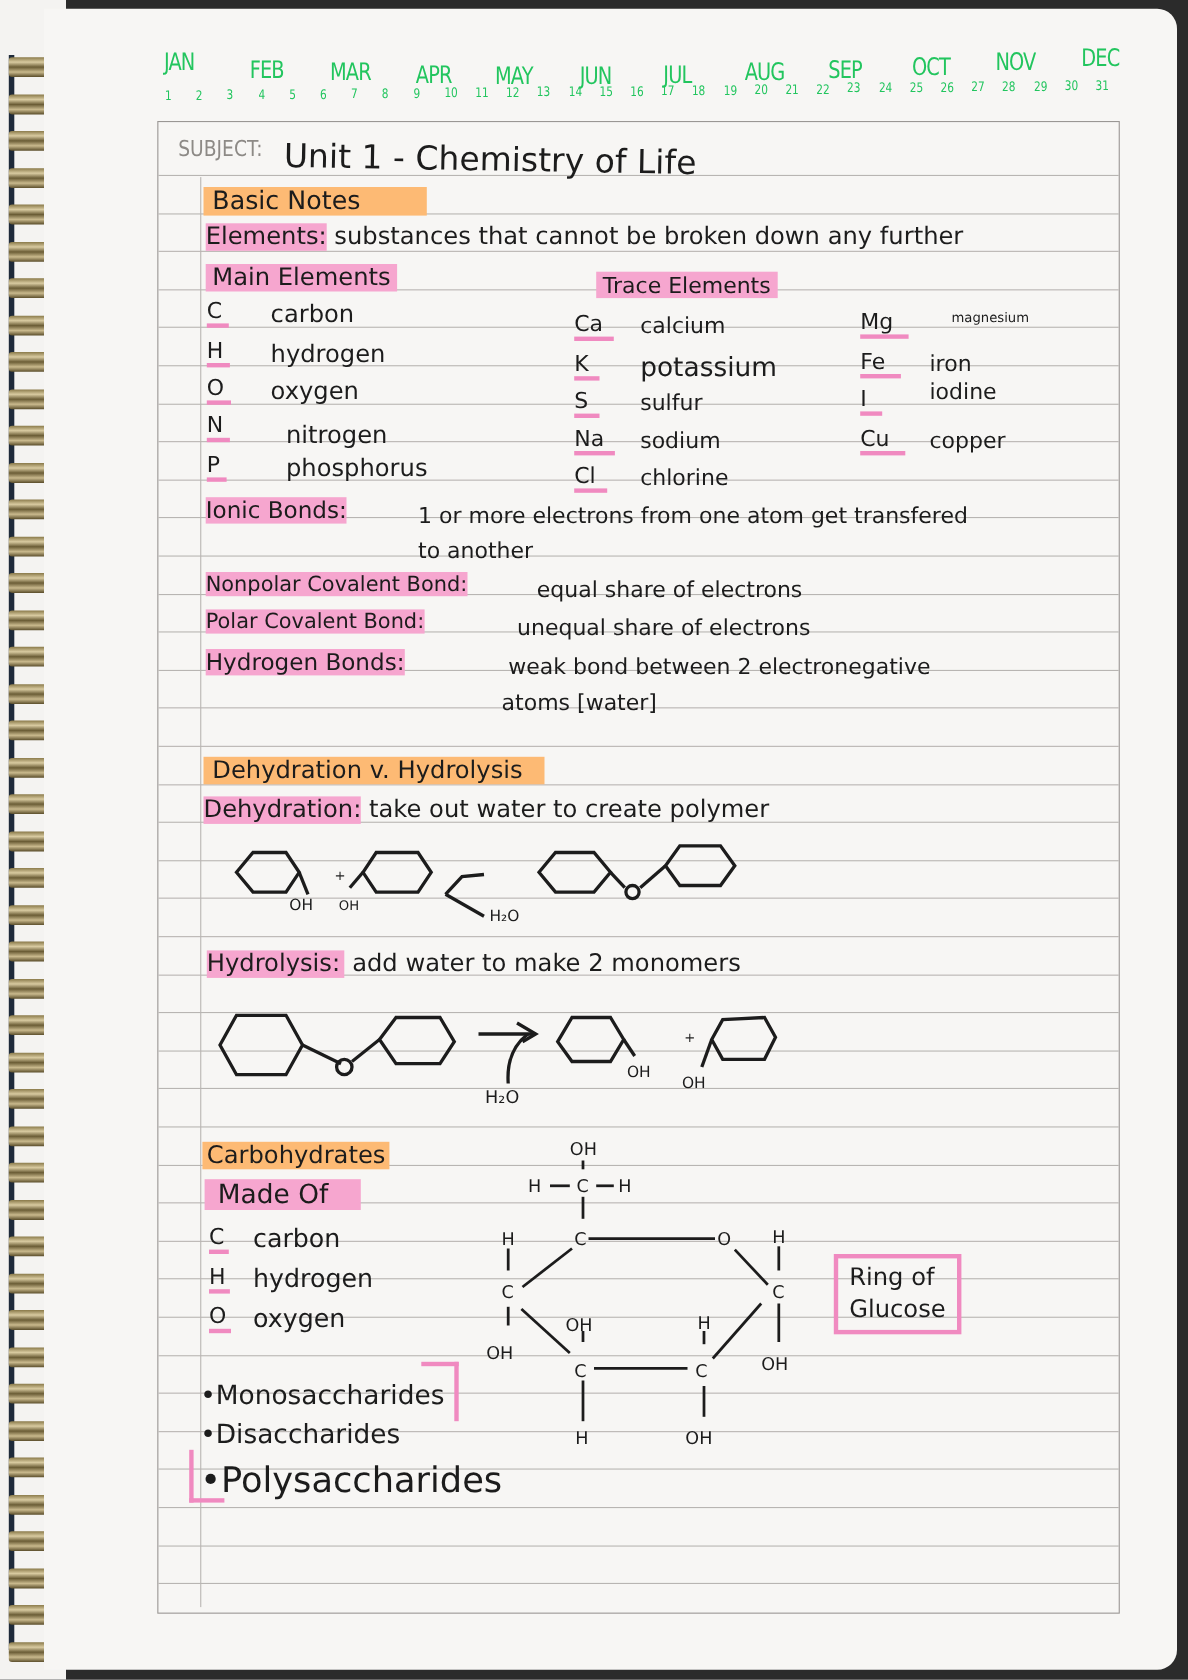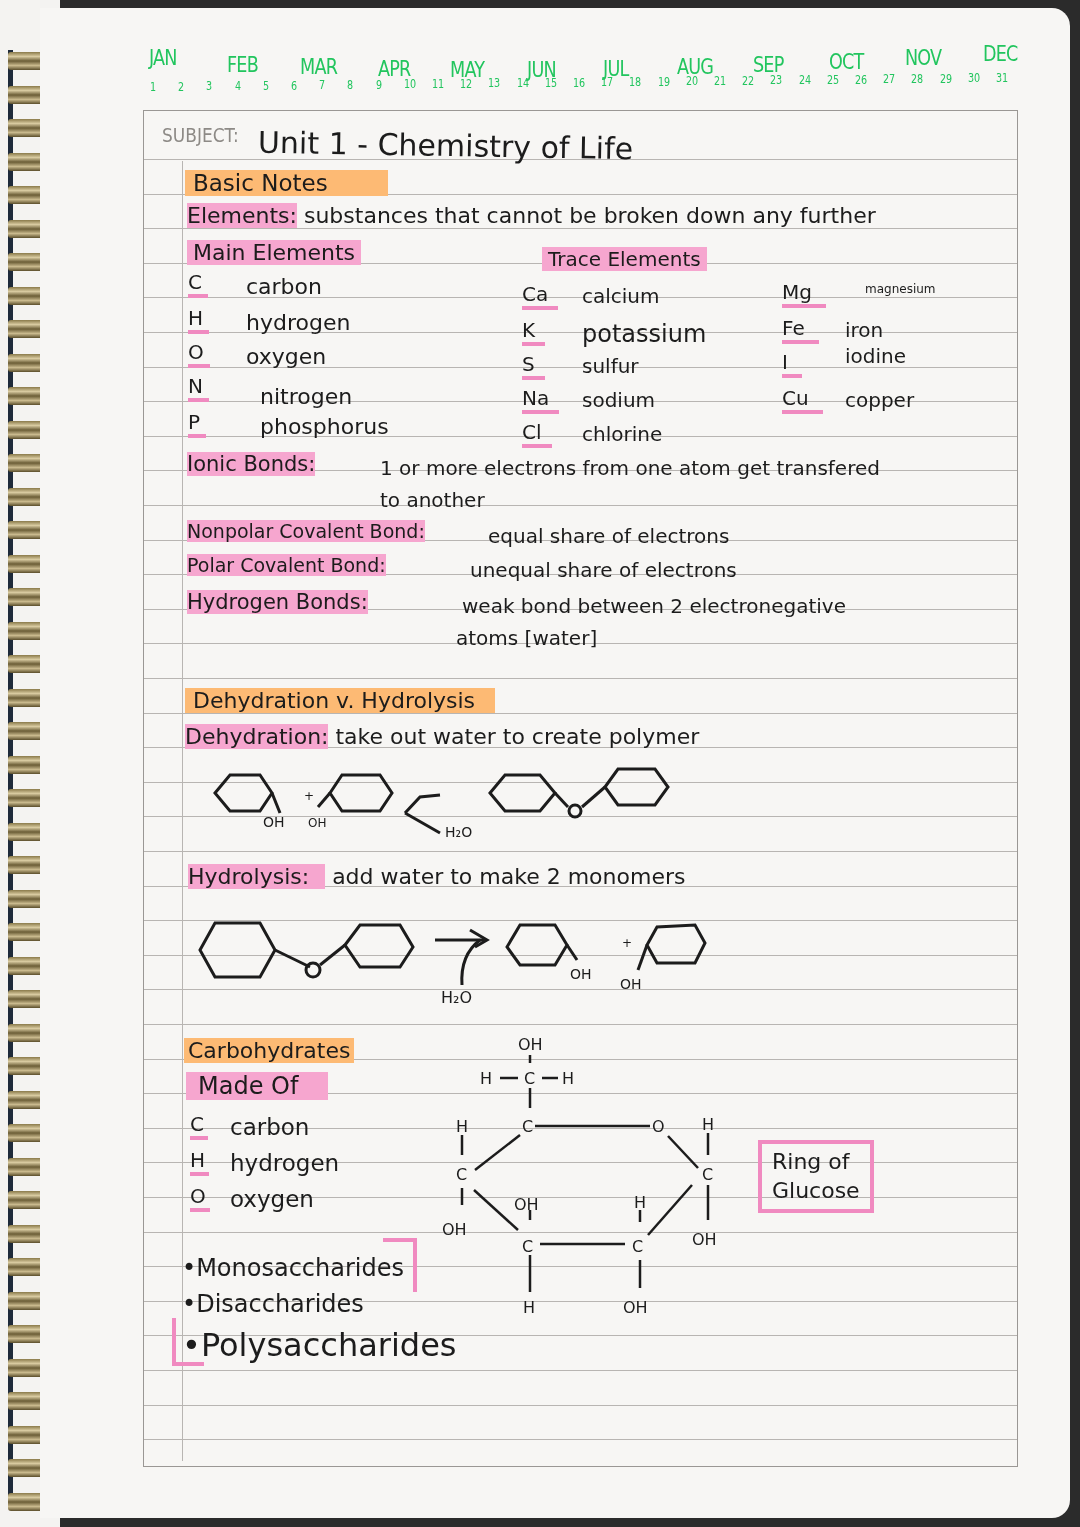--- a/index.html
+++ b/index.html
@@ -252,21 +252,21 @@
     <line x1="382" y1="42" x2="405" y2="22"></line>
     <polygon points="405,22 418,4 455,4 468,22 455,40 418,40"></polygon>
   </g>
   <text x="63" y="62" font-size="14" fill="#1c1c1c">OH</text>
   <text x="108" y="62" font-size="12" fill="#1c1c1c">OH</text>
   <text x="104" y="35" font-size="12" fill="#1c1c1c">+</text>
   <text x="245" y="72" font-size="14" fill="#1c1c1c">H₂O</text>
 </svg>
 
 <div class="hw" style="left:188px;top:864px;font-size:22px;">
-  <span class="hl-pink" style="padding:0 16px 0 0">Hydrolysis:</span>
+  <span class="hl-pink" style="padding:0 4px 0 0">Hydrolysis:</span>
   <span>add water to make 2 monomers</span>
 </div>
 
 <svg style="position:absolute;left:195px;top:915px" width="540" height="100">
   <g fill="none" stroke="#1c1c1c" stroke-width="3">
     <polygon points="5,35 20,8 65,8 80,35 65,62 20,62"></polygon>
     <line x1="80" y1="35" x2="115" y2="52"></line>
     <circle cx="118" cy="55" r="7"></circle>
     <line x1="125" y1="50" x2="150" y2="30"></line>
     <polygon points="150,30 165,10 205,10 218,32 205,52 165,52"></polygon>

